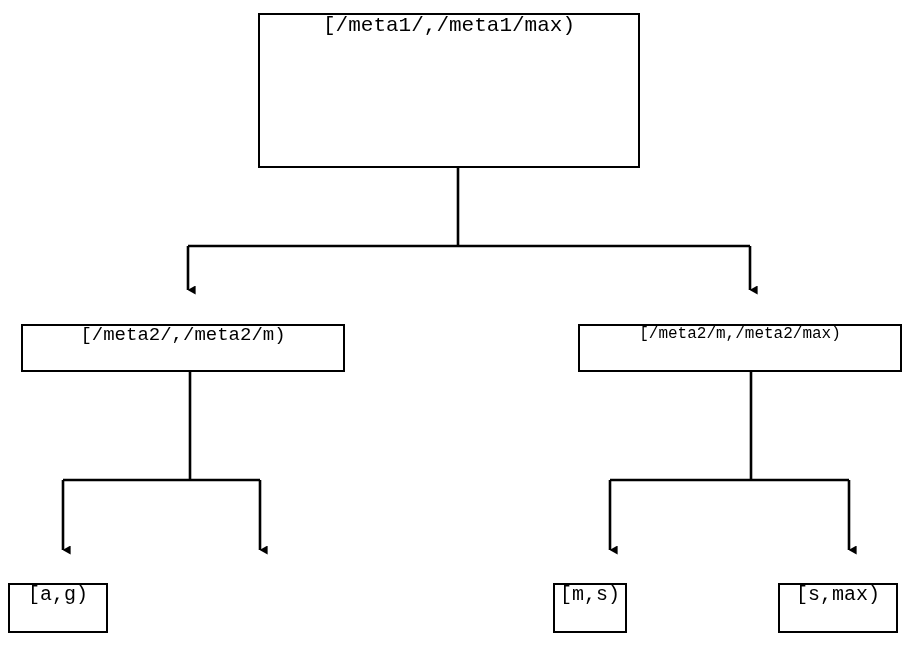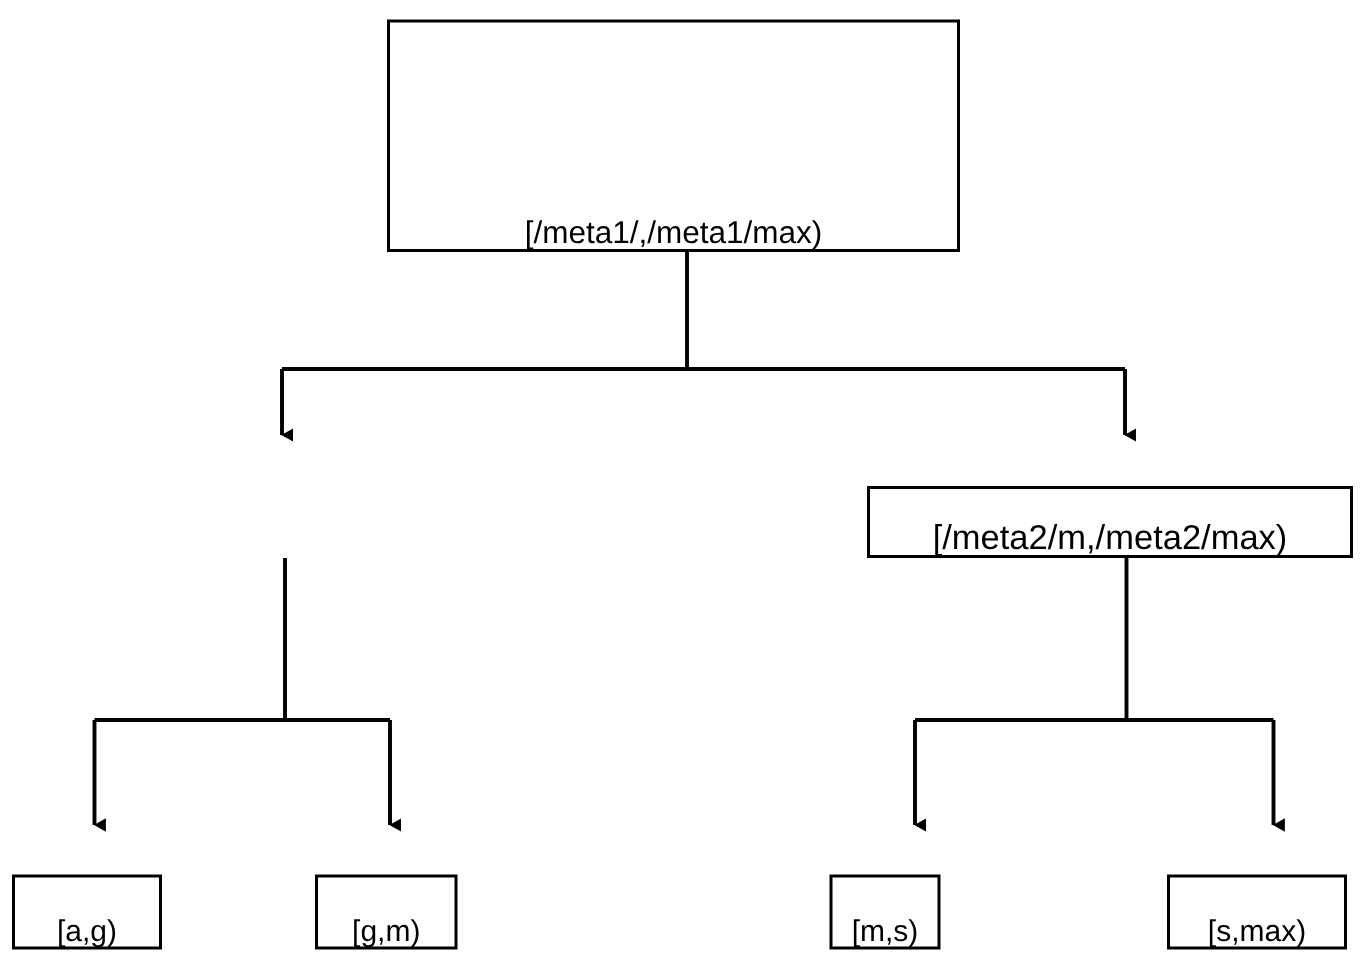--- a/index.html
+++ b/index.html
@@ -24,24 +24,24 @@
     top: 0;
     width: 912px;
     height: 652px;
   }
   .node {
     position: absolute;
     box-sizing: border-box;
     background: #ffffff;
     border: 2px solid #000000;
     display: flex;
-    align-items: flex-end;
+    align-items: flex-start;
     justify-content: center;
     color: #000000;
-    font-family: Liberation Sans, sans-serif;
+    font-family: Liberation Mono, monospace;
     white-space: nowrap;
     letter-spacing: 0px;
   }
   .node-label {
     display: block;
     line-height: 1;
   }
   .node-root {
     left: 258px;
     top: 13px;
@@ -54,21 +54,21 @@
     top: 324px;
     width: 324px;
     height: 48px;
     font-size: 19px;
   }
   .node-mid-right {
     left: 578px;
     top: 324px;
     width: 324px;
     height: 48px;
-    font-size: 23px;
+    font-size: 16px;
   }
   .node-leaf {
     height: 50px;
     font-size: 20px;
   }
   .node-leaf-ag {
     left: 8px;
     top: 583px;
     width: 100px;
   }
@@ -125,32 +125,32 @@
       <path d="M 610,480 L 610,550" marker-end="url(#arrow-down)"></path>
 
       <path d="M 849,480 L 849,550" marker-end="url(#arrow-down)"></path>
     </g>
   </svg>
 
   <div class="node node-root">
     <span class="node-label">[/meta1/,/meta1/max)</span>
   </div>
 
+  <div class="node node-mid-left">
+    <span class="node-label">[/meta2/,/meta2/m)</span>
+  </div>
 
   <div class="node node-mid-right">
     <span class="node-label">[/meta2/m,/meta2/max)</span>
   </div>
 
   <div class="node node-leaf node-leaf-ag">
     <span class="node-label">[a,g)</span>
   </div>
 
-  <div class="node node-leaf node-leaf-gm">
-    <span class="node-label">[g,m)</span>
-  </div>
 
   <div class="node node-leaf node-leaf-ms">
     <span class="node-label">[m,s)</span>
   </div>
 
   <div class="node node-leaf node-leaf-smax">
     <span class="node-label">[s,max)</span>
   </div>
 
 </div>

